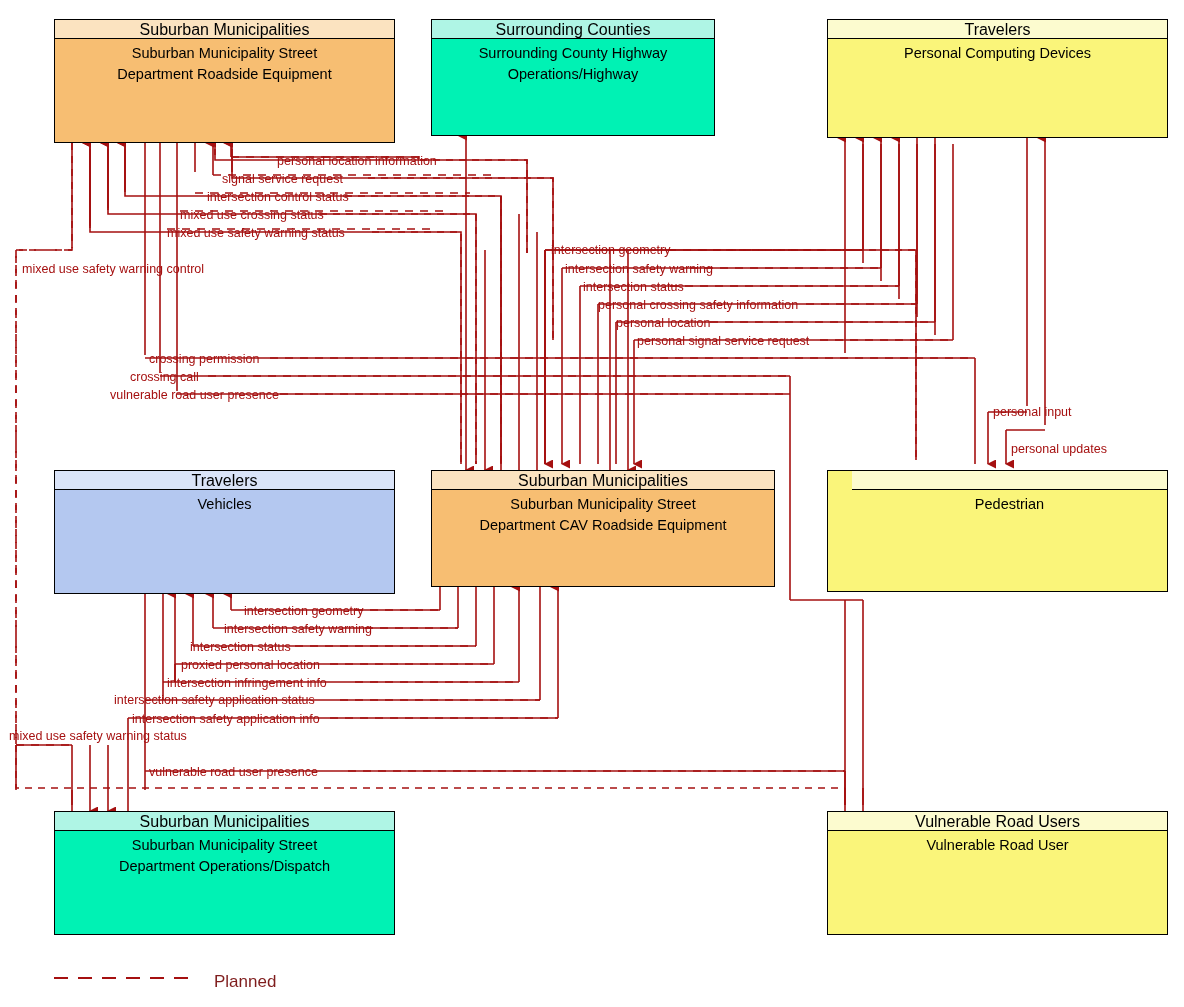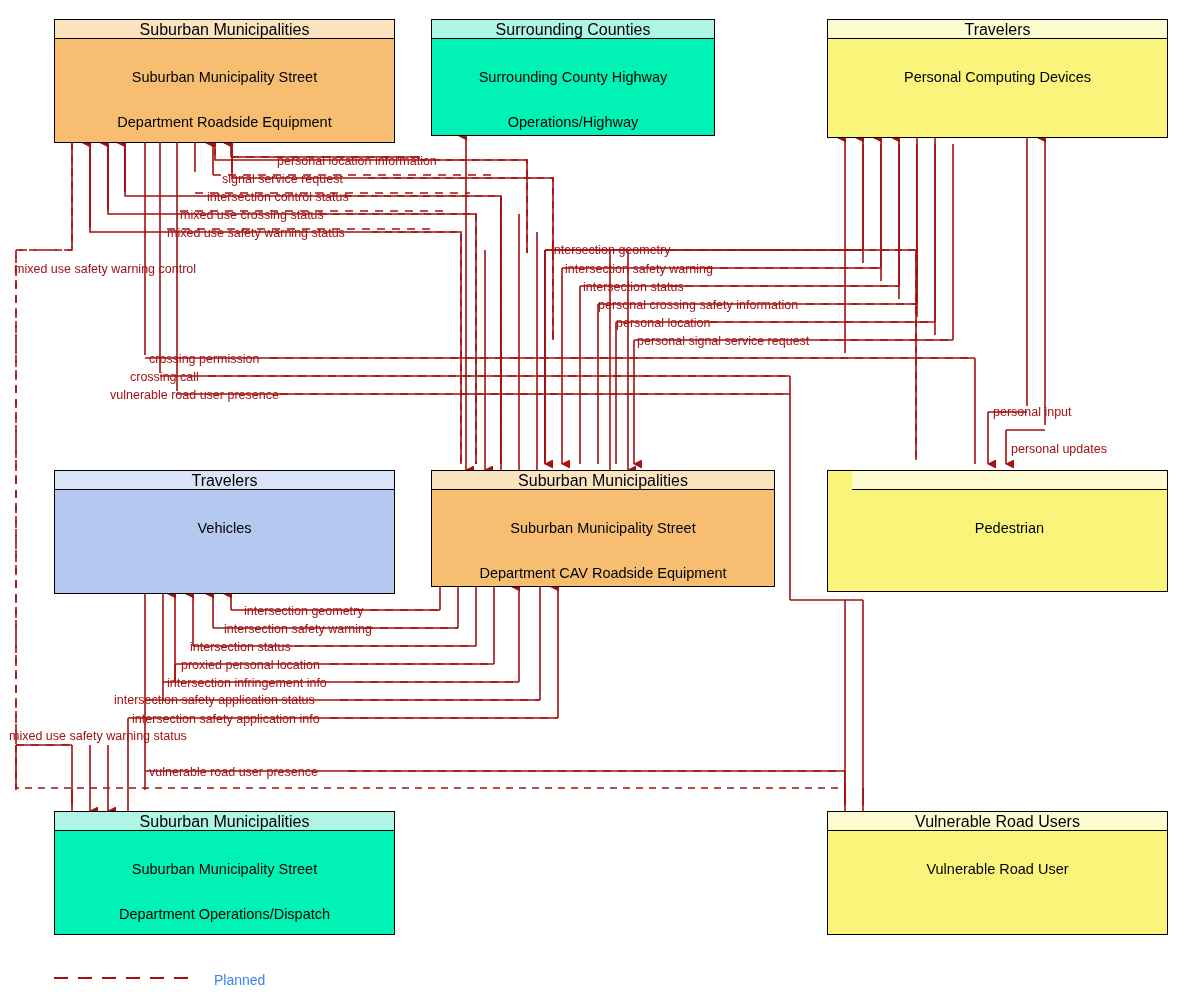--- a/index.html
+++ b/index.html
@@ -6,36 +6,36 @@
   body{font-family:"Liberation Sans","DejaVu Sans",sans-serif;}
   #stage{position:relative;width:1184px;height:1007px;overflow:hidden;background:#fff;}
   .node{position:absolute;border:1px solid #000;box-sizing:border-box;}
   .node .hdr{
     height:19px;line-height:19px;text-align:center;font-size:16px;color:#000;
     border-bottom:1px solid #000;box-sizing:border-box;white-space:nowrap;overflow:hidden;
   }
   .node .body{
     text-align:center;font-size:14.5px;color:#000;padding-top:4px;line-height:21px;
   }
-  .node .body span{display:block;margin-top:24px;}
+  .node .body span{display:block;}
   
   .pal-orange{background:#F7BE72;}
   .pal-orange .hdr{background:#FBE3C0;}
   .pal-green{background:#00F2B4;}
   .pal-green .hdr{background:#AFF5E5;}
   .pal-yellow{background:#FAF57A;}
   .pal-yellow .hdr{background:#FCFBCF;}
   .pal-blue{background:#B4C8F0;}
   .pal-blue .hdr{background:#DAE4F8;}
   svg.wires{position:absolute;left:0;top:0;width:1184px;height:1007px;pointer-events:none;}
   .flabel{
     position:absolute;font-size:12.5px;color:#A51010;white-space:nowrap;
     line-height:13px;
   }
-  .legend-text{position:absolute;font-size:14px;color:#3b82f6;white-space:nowrap;}
+  .legend-text{position:absolute;font-size:17px;color:#7f1d1d;white-space:nowrap;}
 </style>
 </head>
 <body>
 
 <div id="stage">
 
   <svg class="wires" viewBox="0 0 1184 1007" xmlns="http://www.w3.org/2000/svg">
     <defs>
       <marker id="ahU" markerWidth="9" markerHeight="9" refX="4.5" refY="8" orient="auto-start-reverse" markerUnits="userSpaceOnUse">
         <path d="M4.5,0 L9,9 L0,9 Z" fill="#A51010"></path>
@@ -275,21 +275,21 @@
     <div class="body">
       <span>Vulnerable Road User</span>
     </div>
   </div>
 
   <div class="flabel" style="left:241px;top:155px;margin-left:36px;">personal location information</div>
   <div class="flabel" style="left:222px;top:173px;">signal service request</div>
   <div class="flabel" style="left:207px;top:191px;">intersection control status</div>
   <div class="flabel" style="left:180px;top:209px;text-align:center;">mixed use crossing status</div>
   <div class="flabel" style="left:167px;top:227px;">mixed use safety warning status</div>
-  <div class="flabel" style="left:14px;top:263px;">mixed use safety warning control</div>
+  <div class="flabel" style="left:22px;top:263px;">mixed use safety warning control</div>
 
   <div class="flabel" style="left:551px;top:244px;">intersection geometry</div>
   <div class="flabel" style="left:565px;top:263px;">intersection safety warning</div>
   <div class="flabel" style="left:583px;top:281px;">intersection status</div>
   <div class="flabel" style="left:598px;top:299px;">personal crossing safety information</div>
   <div class="flabel" style="left:616px;top:317px;text-align:center;">personal location</div>
   <div class="flabel" style="left:637px;top:335px;">personal signal service request</div>
 
   <div class="flabel" style="left:149px;top:353px;">crossing permission</div>
   <div class="flabel" style="left:130px;top:371px;">crossing call</div>

